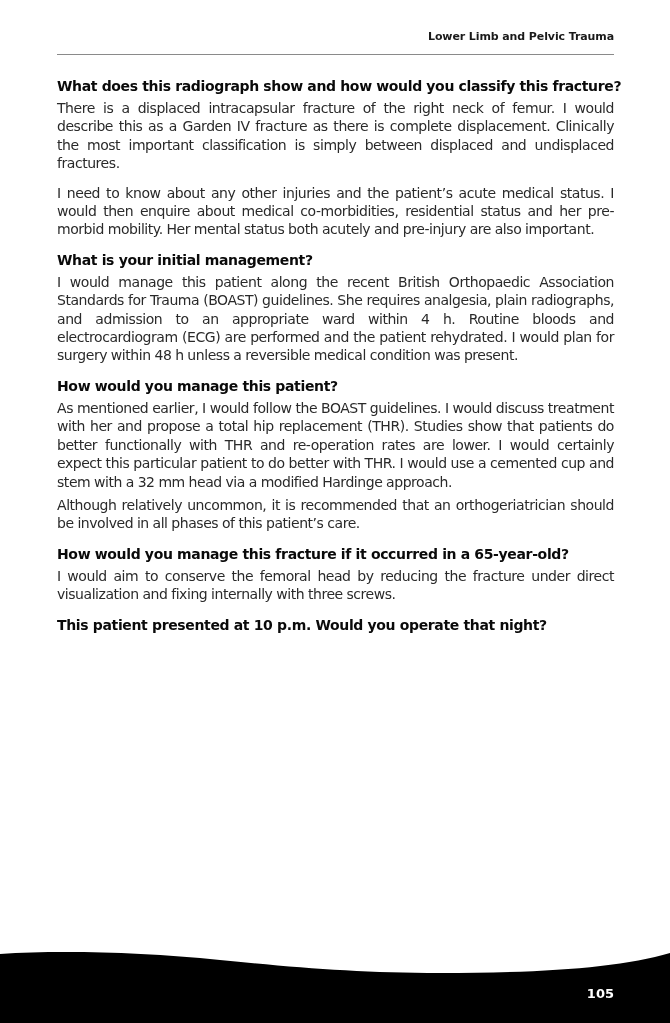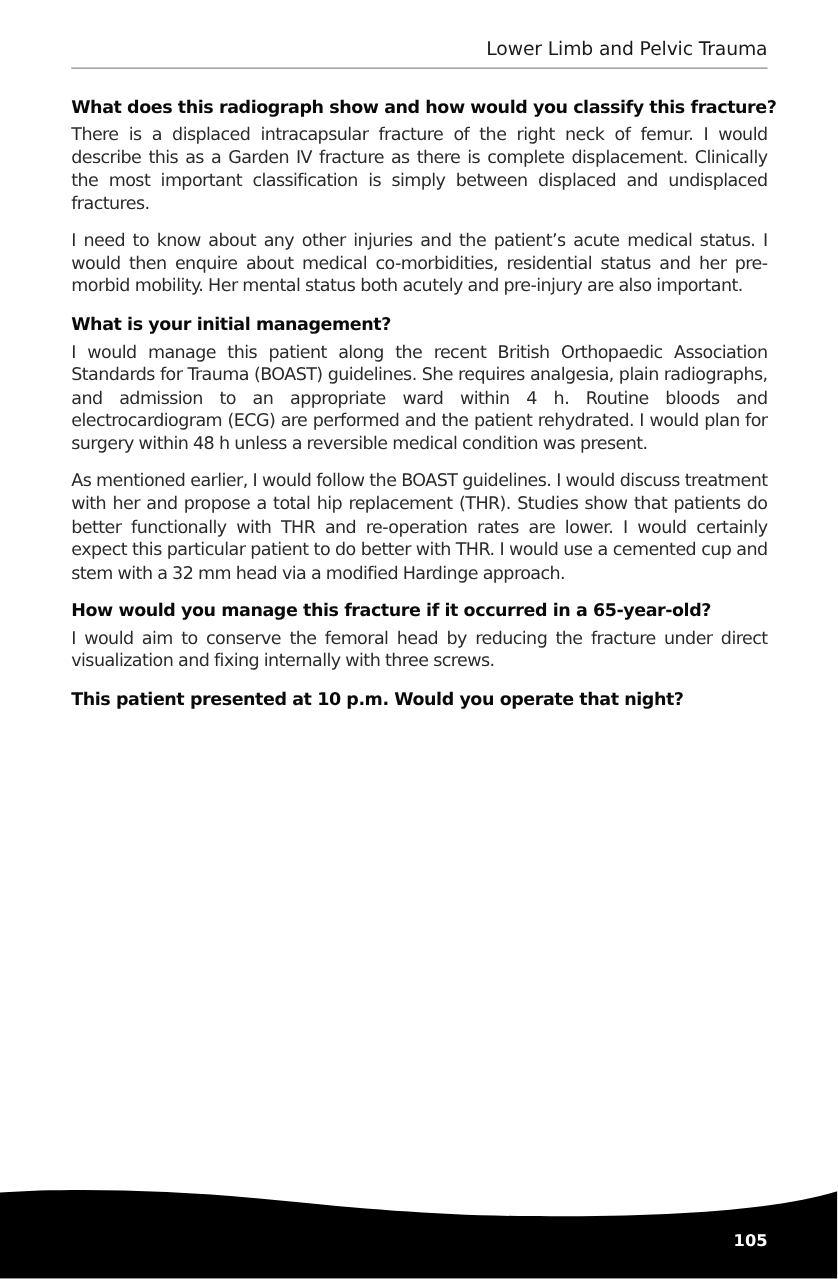--- a/index.html
+++ b/index.html
@@ -21,22 +21,22 @@
       top: 30px;
       width: 557px;
       height: 24px;
       border-bottom: 1px solid #8a8a8a;
     }
     .running-head {
       position: absolute;
       right: 0;
       top: 0;
       font-family: "DejaVu Sans", sans-serif;
-      font-weight: normal;
-      font-size: 15px;
+      font-weight: bold;
+      font-size: 11px;
       color: #1a1a1a;
       letter-spacing: -0.1px;
     }
     .content {
       position: absolute;
       left: 57px;
       top: 76px;
       width: 557px;
     }
     .section {
@@ -106,21 +106,23 @@
   <div class="section">
     <p class="answer last-line-left">I need to know about any other injuries and the patient’s acute medical status. I would then enquire about medical co-morbidities, residential status and her pre-morbid mobility. Her mental status both acutely and pre-injury are also important.</p>
   </div>
 
   <div class="section">
     <h2 class="question">What is your initial management?</h2>
     <p class="answer last-line-left">I would manage this patient along the recent British Orthopaedic Association Standards for Trauma (BOAST) guidelines. She requires analgesia, plain radiographs, and admission to an appropriate ward within 4  h. Routine bloods and electrocardiogram (ECG) are performed and the patient rehydrated. I would plan for surgery within 48  h unless a reversible medical condition was present.</p>
   </div>
 
   <div class="section">
+    <h2 class="question">How would you manage this patient?</h2>
     <p class="answer last-line-left">As mentioned earlier, I would follow the BOAST guidelines. I would discuss treatment with her and propose a total hip replacement (THR). Studies show that patients do better functionally with THR and re-operation rates are lower. I would certainly expect this particular patient to do better with THR. I would use a cemented cup and stem with a 32  mm head via a modified Hardinge approach.</p>
+    <p class="answer last-line-left">Although relatively uncommon, it is recommended that an orthogeriatrician should be involved in all phases of this patient’s care.</p>
   </div>
 
   <div class="section">
     <h2 class="question">How would you manage this fracture if it occurred in a 65-year-old?</h2>
     <p class="answer last-line-left">I would aim to conserve the femoral head by reducing the fracture under direct visualization and fixing internally with three screws.</p>
   </div>
 
   <div class="section">
     <h2 class="question">This patient presented at 10 p.m. Would you operate that night?</h2>
   </div>

